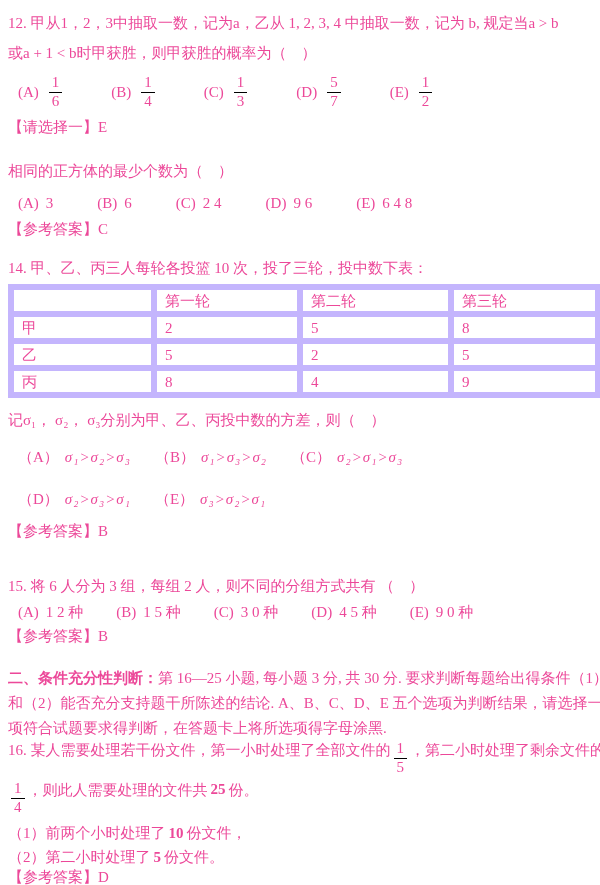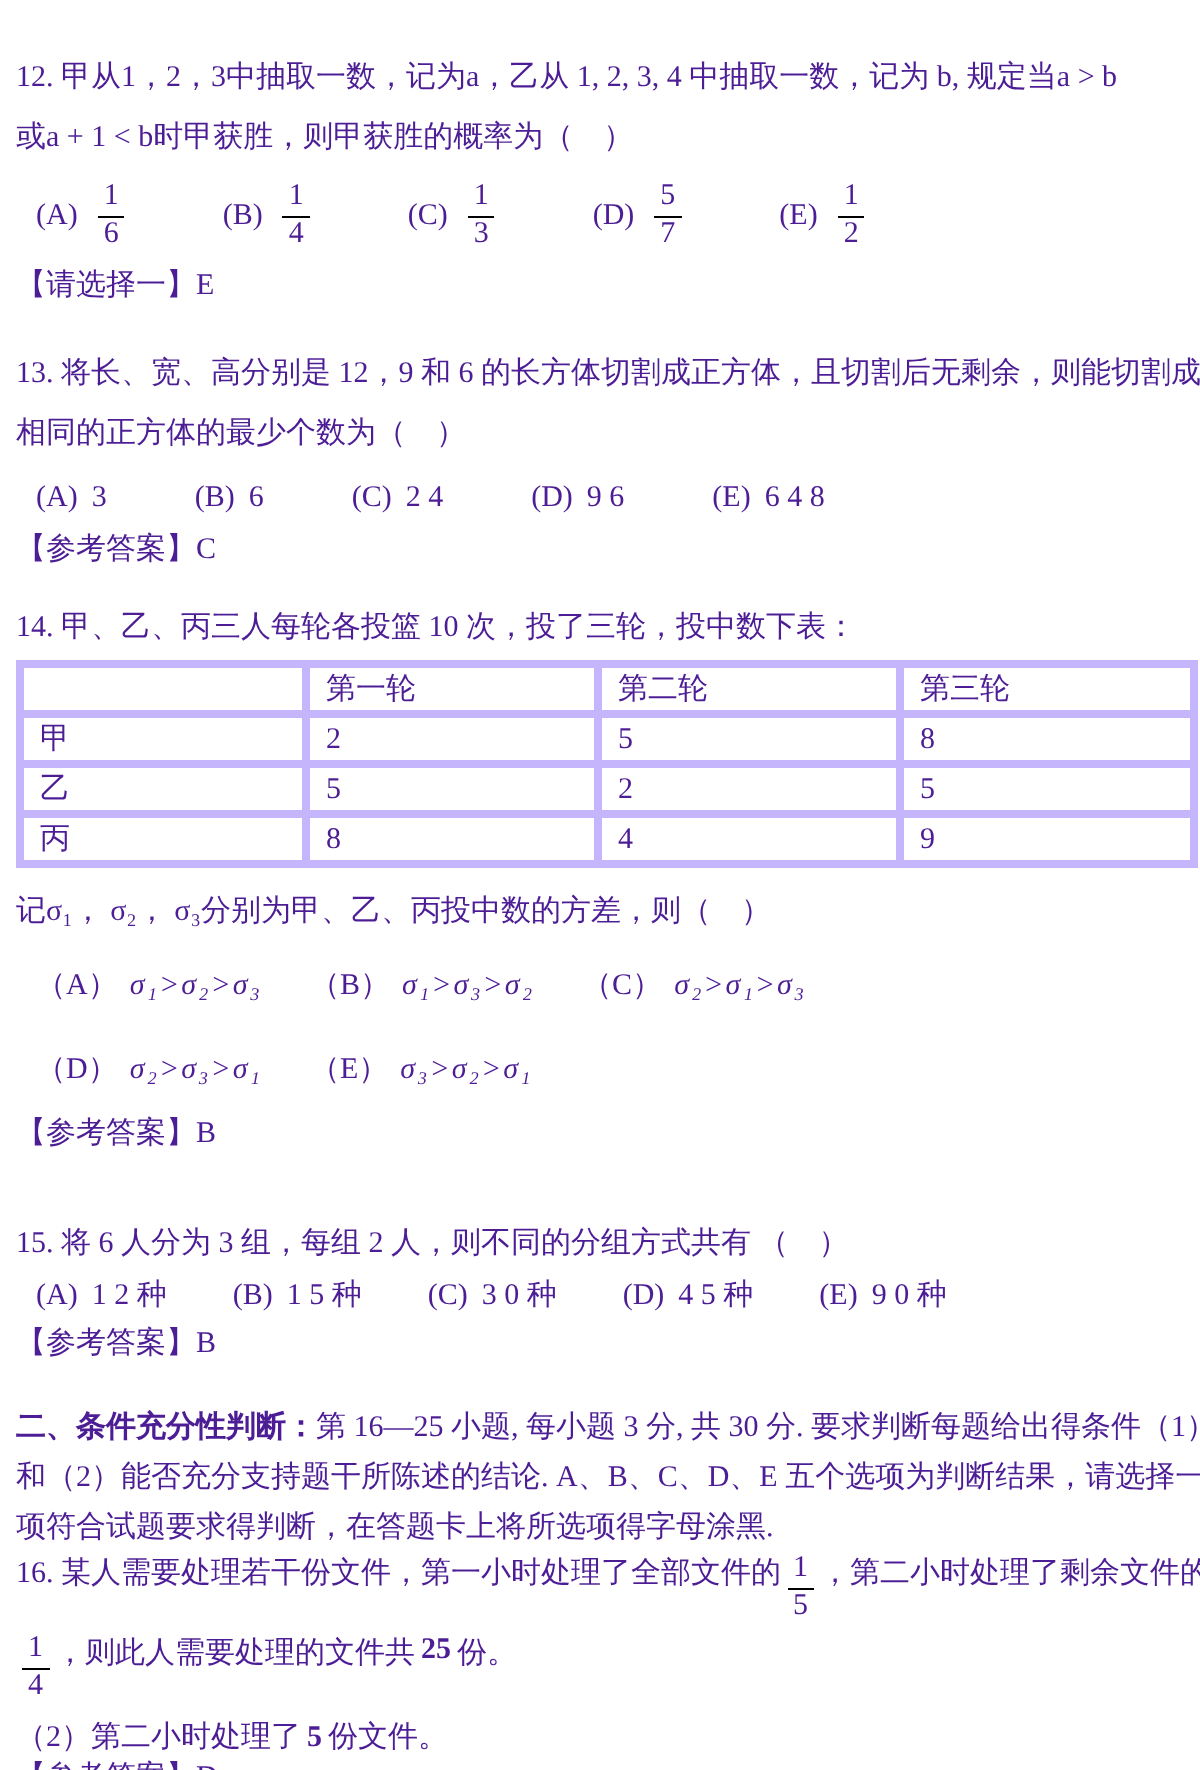--- a/index.html
+++ b/index.html
@@ -1,20 +1,20 @@
 <!DOCTYPE html>
 <html><head>
 <meta charset="utf-8">
 <style>
   html,body{margin:0;padding:0;background:#fff;}
   .page{
     width:600px;height:885px;box-sizing:border-box;
-    background:#ffffff;color:#4c1d95;
+    background:#ffffff;color:#ec4899;
     font-family:"Liberation Serif","DejaVu Serif",serif;
-    font-size:15px;padding:24px 8px 0 8px;overflow:hidden;
+    font-size:15px;padding:8px 8px 0 8px;overflow:hidden;
   }
   .tline{line-height:30px;white-space:nowrap;}
   .answer{line-height:26px;white-space:nowrap;}
 
   
   .frac{display:inline-block;vertical-align:middle;text-align:center;line-height:1.05;margin:0 3px;}
   .fnum{display:block;padding:0 3px 1px 3px;}
   .fden{display:block;border-top:1px solid #000;padding:1px 3px 0 3px;}
 
   
@@ -23,21 +23,21 @@
   .opt .opt-label{margin-right:7px;}
   .opt-row-plain{display:flex;gap:44px;line-height:26px;margin:4px 0 0 10px;white-space:nowrap;}
 
   
   .q13{margin-top:16px;}
 
   
   .q14{margin-top:14px;}
   .q14-intro{line-height:24px;white-space:nowrap;}
   table.score{border-collapse:collapse;table-layout:fixed;width:587px;margin-top:4px;}
-  table.score td{border:4px solid #c4b5fd;height:21px;padding:0 8px;font-size:15px;line-height:18px;overflow:hidden;}
+  table.score td{border:6px solid #c4b5fd;height:21px;padding:0 8px;font-size:15px;line-height:18px;overflow:hidden;}
   .sigma-line{margin-top:8px;line-height:28px;white-space:nowrap;}
   .sig-row{display:flex;gap:24px;line-height:26px;margin-left:10px;white-space:nowrap;}
   .sig-row1{margin-top:10px;}
   .sig-row2{margin-top:16px;}
   .sig-opt .opt-label{margin-right:6px;}
   .math{font-style:italic;letter-spacing:1px;}
   .q14 .answer{margin-top:6px;}
 
   
   .q15{margin-top:28px;}
@@ -98,21 +98,20 @@
         <span class="frac">
             <span class="fnum">1</span>
             <span class="fden">2</span>
           </span>
       </span>
     </div>
     <div class="answer">【请选择一】E</div>
   </section>
 
   <section class="q13">
-    <div class="tline">13. 将长、宽、高分别是 12，9 和 6 的长方体切割成正方体，且切割后无剩余，则能切割成</div>
     <div class="tline">相同的正方体的最少个数为（　）</div>
     <div class="opt-row-plain">
       <span class="opt">
           <span class="opt-label">(A)</span>
           <span>3</span>
         </span>
       <span class="opt">
           <span class="opt-label">(B)</span>
           <span>6</span>
         </span>
@@ -240,17 +239,18 @@
     </div>
     <div class="q16line">
       <span class="frac">
           <span class="fnum">1</span>
           <span class="fden">4</span>
         </span>
       <span>，则此人需要处理的文件共</span>
       <span class="bnum">25</span>
       <span>份。</span>
     </div>
+    <div class="cond"><span>（1）前两个小时处理了</span><span class="bnum">10</span><span>份文件，</span></div>
     <div class="cond"><span>（2）第二小时处理了</span><span class="bnum">5</span><span>份文件。</span></div>
     <div class="answer">【参考答案】D</div>
   </section>
 
 </div>
 
 </body></html>

